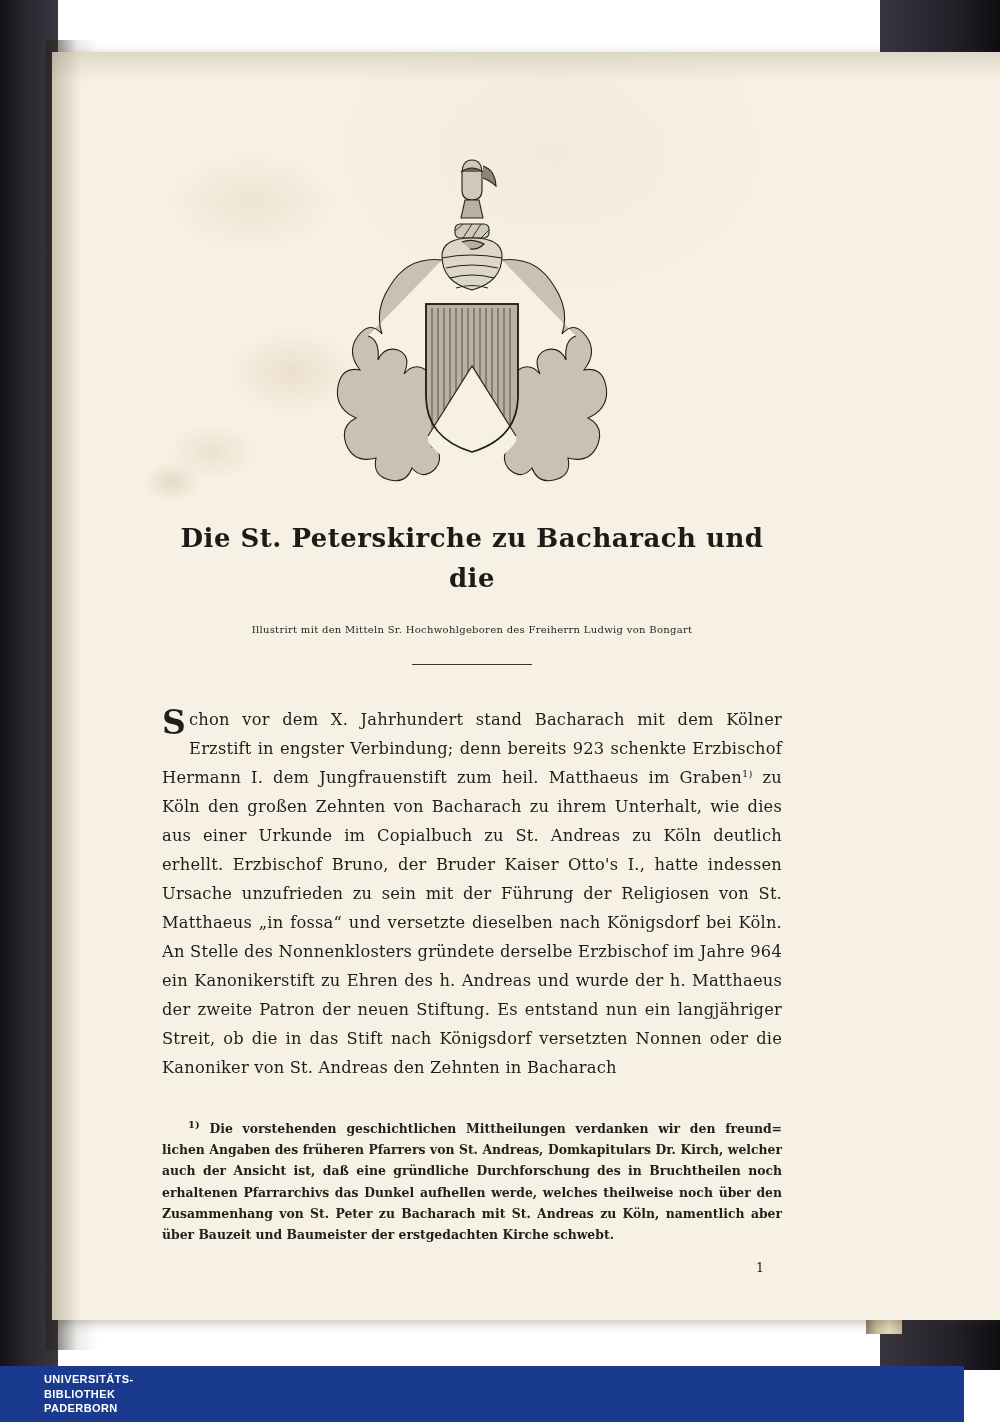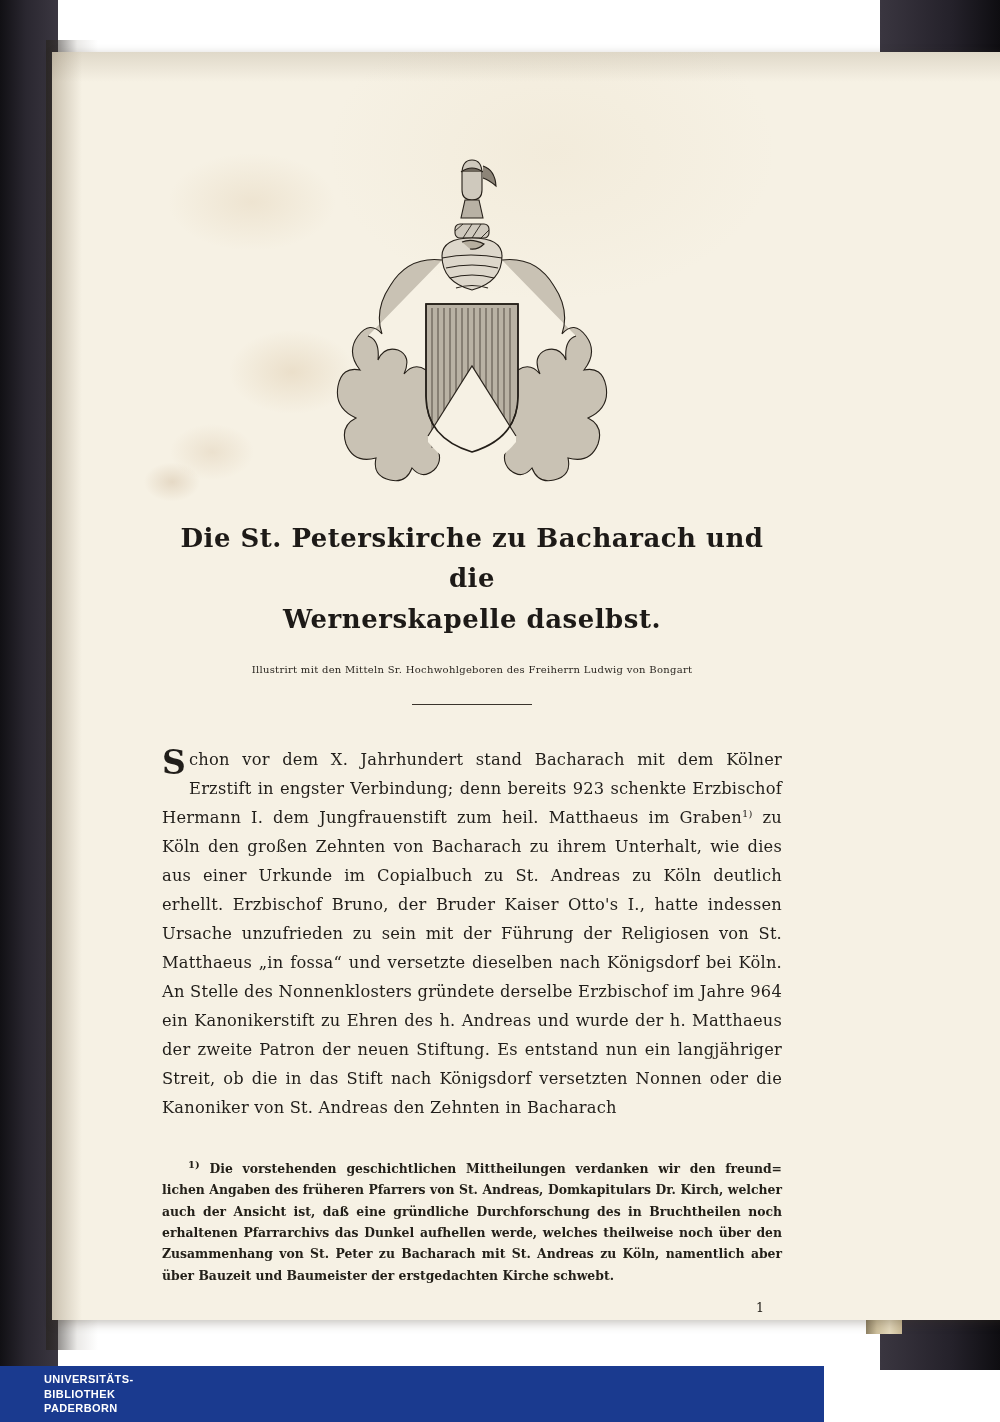--- a/index.html
+++ b/index.html
@@ -162,21 +162,21 @@
     color: #232019;
     margin-top: 14px;
     padding-right: 18px;
   }
 
   
   #watermark {
     position: absolute;
     left: 0;
     bottom: 0;
-    width: 824px;
+    width: 964px;
     height: 56px;
     background: #1a3a8f;
     color: #ffffff;
     display: flex;
     align-items: center;
   }
   #watermark .wm-text {
     font-family: "Liberation Sans", sans-serif;
     font-size: 11px;
     line-height: 1.32;
@@ -246,21 +246,20 @@
               <path d="M-44,132 l44,-70 l44,70 l0,6 q-18,22 -44,32 q-26,-10 -44,-32 z" fill="#f6f1e4" stroke="none"></path>
               <path d="M-44,132 l44,-70 l44,70" fill="none" stroke="#2b251e" stroke-width="1.2"></path>
               <path d="M-46,0 l92,0 l0,92 q0,42 -46,56 q-46,-14 -46,-56 z" fill="none" stroke="#241f19" stroke-width="1.6"></path>
             </g>
           </g>
         </svg>
       </div>
 
       <div class="title">
         <div>Die St. Peterskirche zu Bacharach und die</div>
-        <div>Wernerskapelle daselbst.</div>
       </div>
 
       <div class="subtitle-note">
         <div>Illustrirt mit den Mitteln Sr. Hochwohlgeboren des Freiherrn Ludwig von Bongart</div>
       </div>
 
       <div class="rule"></div>
 
       <div class="body-text">
         <span class="dropcap">S</span><span>chon vor dem X. Jahrhundert stand Bacharach mit dem Kölner Erzstift in engster Verbindung; denn bereits 923 schenkte Erzbischof Hermann I. dem Jungfrauenstift zum heil. Matthaeus im Graben</span><span class="fn-ref">1)</span><span> zu Köln den großen Zehnten von Bacharach zu ihrem Unterhalt, wie dies aus einer Urkunde im Copialbuch zu St. Andreas zu Köln deutlich erhellt.  Erzbischof Bruno, der Bruder Kaiser Otto's I., hatte indessen Ursache unzufrieden zu sein mit der Führung der Religiosen von St. Matthaeus „in fossa“ und versetzte dieselben nach Königsdorf bei Köln.  An Stelle des Nonnenklosters gründete derselbe Erzbischof im Jahre 964 ein Kanonikerstift zu Ehren des h. Andreas und wurde der h. Matthaeus der zweite Patron der neuen Stiftung.  Es entstand nun ein langjähriger Streit, ob die in das Stift nach Königsdorf versetzten Nonnen oder die Kanoniker von St. Andreas den Zehnten in Bacharach</span>

